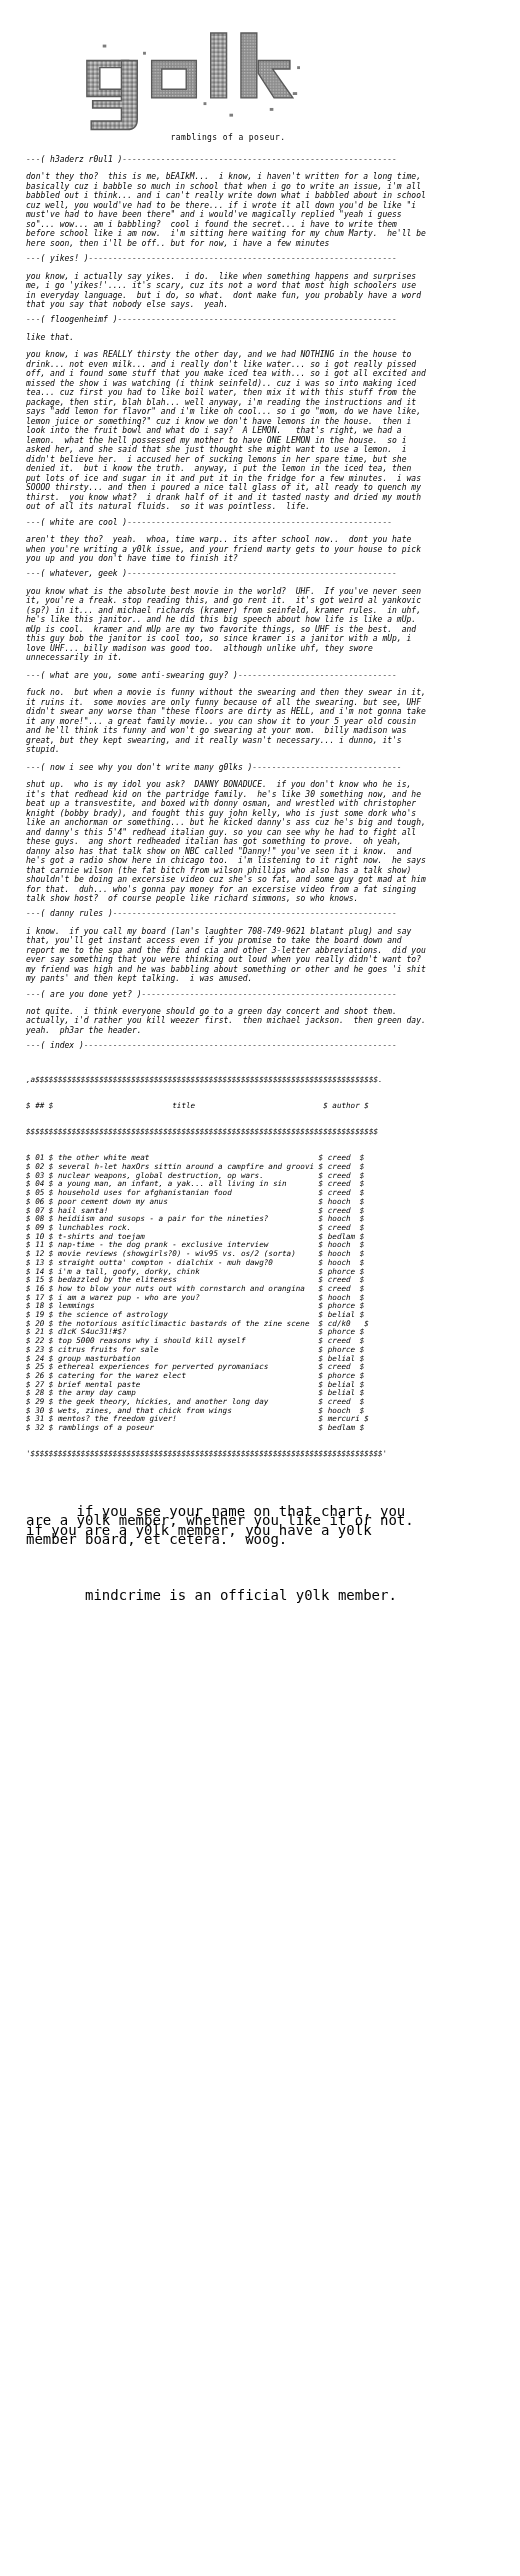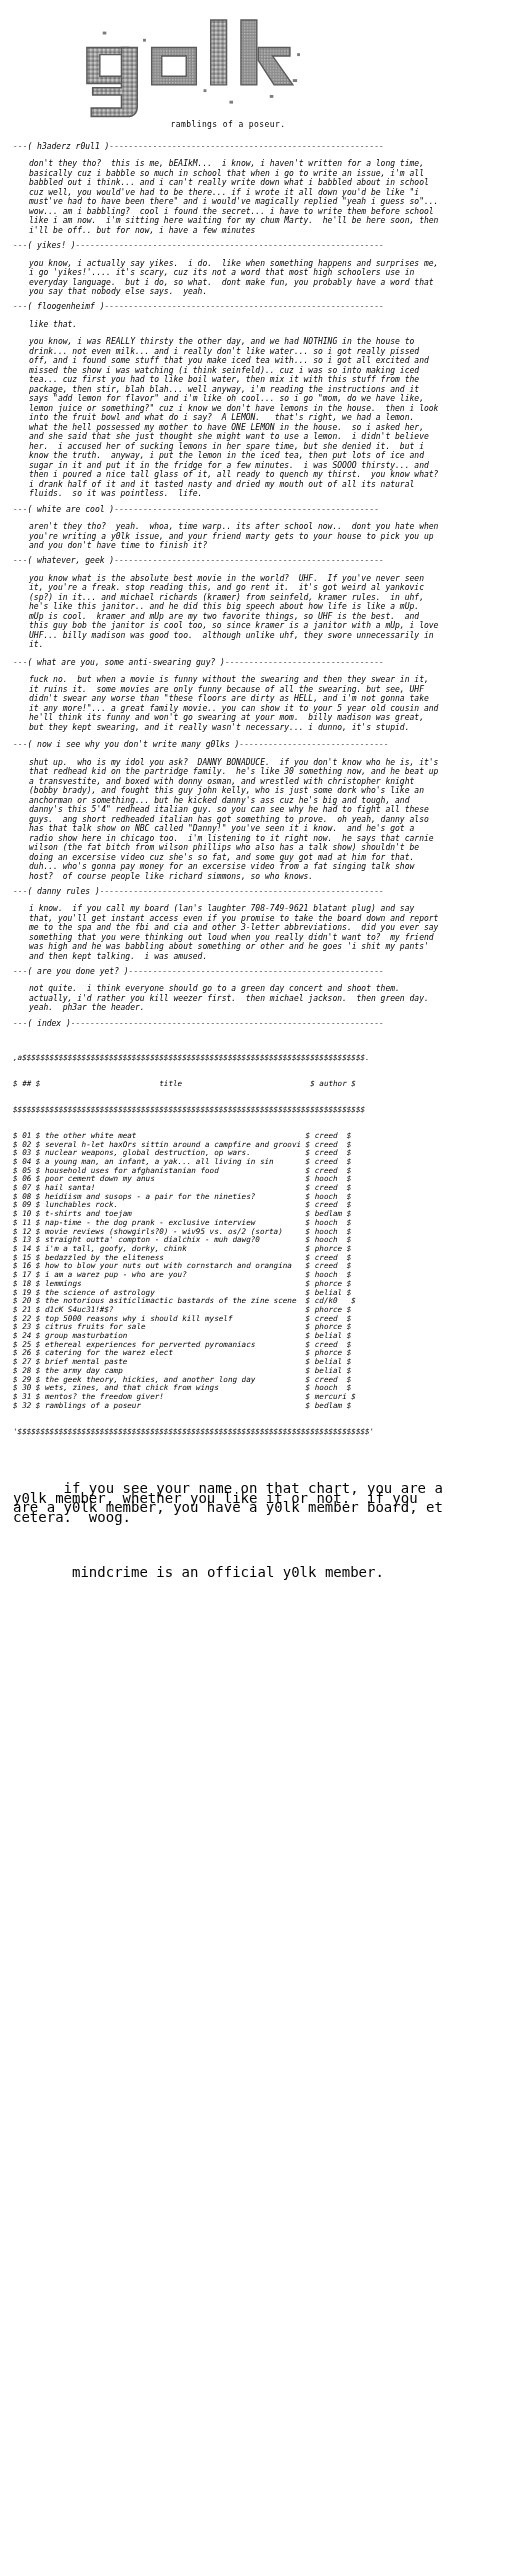--- a/index.html
+++ b/index.html
@@ -10,21 +10,21 @@
   }
   body {
     font-family: "DejaVu Sans Mono", "Liberation Mono", monospace;
     font-size: 8px;
     line-height: 9.4px;
     color: #000000;
   }
   .page {
     width: 456px;
     min-height: 2576px;
-    padding: 3px;
+    padding: 16px;
     position: relative;
   }
 
   
   .logo-wrap {
     padding-top: 7.2px;
     text-align: center;
   }
   .logo {
     display: block;
@@ -51,21 +51,21 @@
     margin: 0;
     overflow: hidden;
     color: #000;
   }
   .section {
     margin-bottom: 4.3px;
     font-style: italic;
   }
   .para {
     white-space: pre-wrap;
-    margin: 0 0 8px 16px;
+    margin: 0 0 8px 0;
     font-size: 8px;
     line-height: 9.5px;
     color: #000;
   }
   .para:last-child { margin-bottom: 5.8px; }
   .head-gap { height: 8px; }
 
   
   .index-block {
     white-space: pre;

